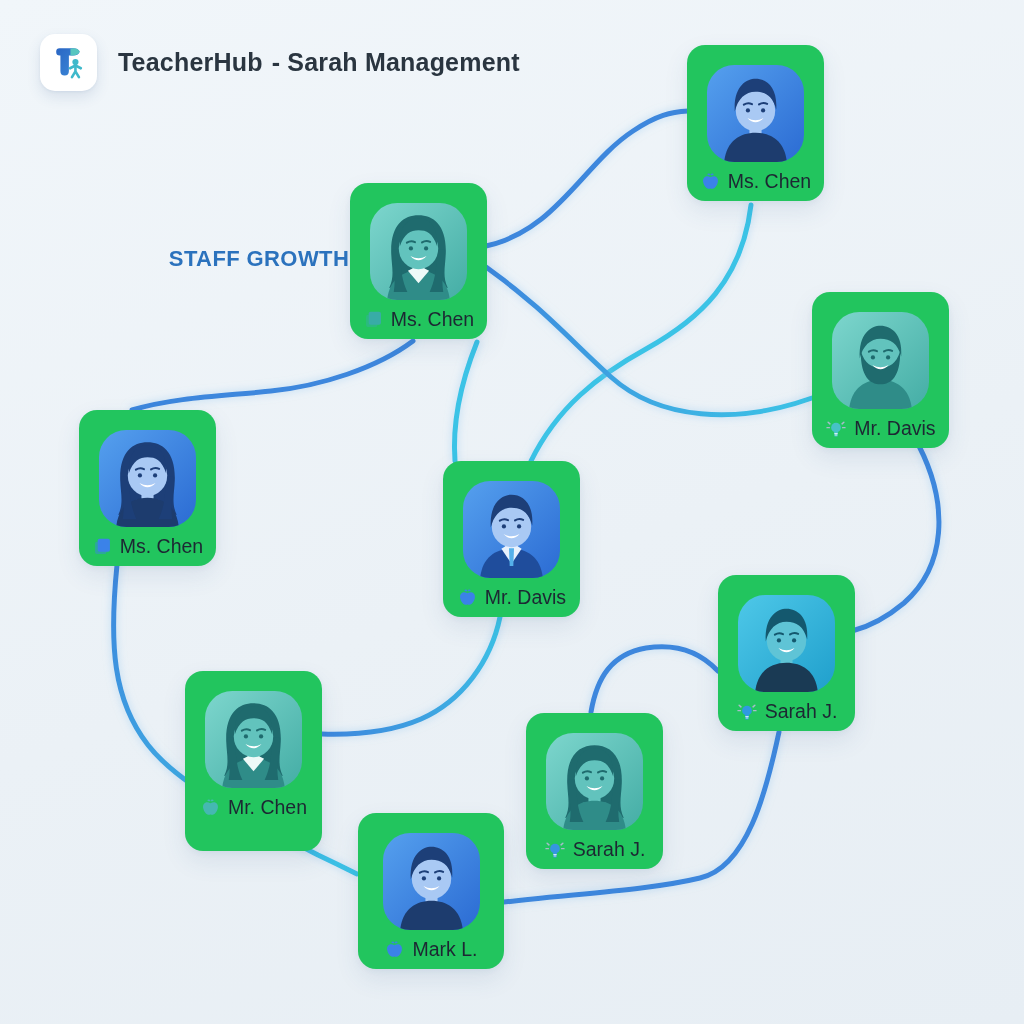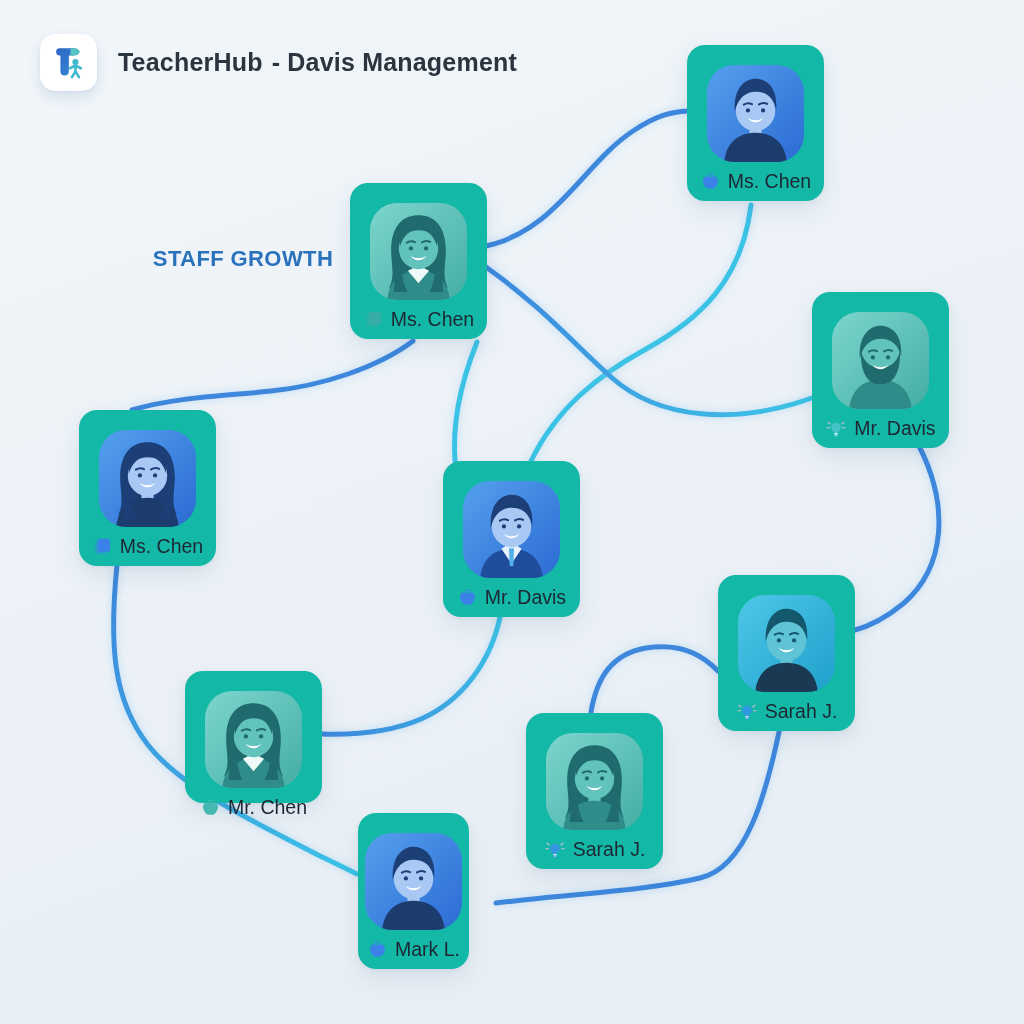--- a/index.html
+++ b/index.html
@@ -10,22 +10,22 @@
   }
   #stage{position:relative;width:1024px;height:1024px;border-radius:21px;}
   .app-header{position:absolute;left:40px;top:34px;display:flex;align-items:center;gap:21px;z-index:5;}
   .logo-box{width:57px;height:57px;background:#ffffff;border-radius:15px;
     box-shadow:0 6px 14px rgba(45,85,140,.13),0 1px 3px rgba(45,85,140,.08);
     display:flex;align-items:center;justify-content:center;}
   .title{font-size:25px;color:#2a3540;display:flex;gap:9px;align-items:baseline;letter-spacing:.2px;}
   .title .app-name{font-weight:700;}
   .title .suffix{font-weight:600;}
   .section-label{position:absolute;transform:translate(-50%,-50%);
-    font-size:22px;font-weight:700;letter-spacing:.4px;color:#2b72bd;white-space:nowrap;z-index:4;}
-  .card{position:absolute;background:#14b8a6;border-radius:18px;box-sizing:border-box;
+    font-size:22px;font-weight:700;letter-spacing:.4px;color:#2b72bd;white-space:nowrap;z-index:4;margin-left:16px;}
+  .card{position:absolute;background:#22c55e;border-radius:18px;box-sizing:border-box;
     box-shadow:0 10px 24px rgba(45,85,140,.10),0 2px 6px rgba(45,85,140,.06);
     display:flex;flex-direction:column;align-items:center;padding-top:20px;z-index:3;cursor:pointer;}
   .avatar{width:97px;height:97px;line-height:0;}
   .name-row{display:flex;align-items:center;gap:7px;margin-top:9px;
     font-size:19.5px;font-weight:500;color:#1d2733;line-height:1;}
   .tag-icon{display:flex;line-height:0;}
   svg{display:block;}
 </style>
 </head>
 <body>
@@ -44,21 +44,21 @@
           <path d="M8,10 Q8,5.5 12.5,5.5 L30,5.5 Q36.5,5.5 38.5,10 Q36.5,15 30,15 L24.5,15 L24.5,35 Q24.5,41 19,41 Q13.5,41 13.5,35 L13.5,15 L12.5,15 Q8,15 8,10 Z" fill="url(#lgT)"></path>
           <path d="M27.5,5.8 Q36,4.5 38.5,10 Q37,14.2 29.5,15 L26.5,15 L26.5,6 Z" fill="#57c6c0"></path>
           <circle cx="33" cy="23.5" r="4" fill="#3fb9cb"></circle>
           <path d="M26,31.5 L33,28 L40,31.5" stroke="#3fb9cb" stroke-width="3.4" fill="none" stroke-linecap="round"></path>
           <path d="M33,28 L33,35.5 M33,35.5 L28.5,43 M33,35.5 L37.5,43" stroke="#3fb9cb" stroke-width="3.4" fill="none" stroke-linecap="round"></path>
         </svg>
       </span>
     </div>
     <h1 class="title" style="margin:0;">
       <span class="app-name">TeacherHub</span>
-      <span class="suffix">- Davis Management</span>
+      <span class="suffix">- Sarah Management</span>
     </h1>
   </div>
 <svg viewBox="0 0 1024 1024" width="1024" height="1024" style="position: absolute; left: 0px; top: 0px; z-index: 1; pointer-events: none;">
       <defs>
         <filter id="glow" x="-60%" y="-60%" width="220%" height="220%">
           <feDropShadow dx="0" dy="0" stdDeviation="4" flood-color="#8fc5ee" flood-opacity="0.55"></feDropShadow>
         </filter>
         <linearGradient id="cg2" gradientUnits="userSpaceOnUse" x1="486" y1="267" x2="812" y2="398">
           <stop offset="0" stop-color="#3e87dd"></stop>
           <stop offset="1" stop-color="#3bc3e6"></stop>
@@ -313,21 +313,21 @@
               <path d="M21.8,10.5 L19.2,10.5"></path>
             </g>
             <circle cx="12" cy="10.5" r="5.3" fill="#2f9ae0"></circle>
             <path d="M9.8,15.2 L14.2,15.2 L13.6,20.2 L10.4,20.2 Z" fill="#2f9ae0"></path>
             <path d="M10.2,16.9 L13.8,16.9 M10.5,18.5 L13.5,18.5" stroke="#ffffff" stroke-width="1" opacity="0.85"></path>
           </svg>
         </span>
         <span class="name">Sarah J.</span>
       </div>
     </div>
-    <div class="card" style="left: 185px; top: 671px; width: 137px; height: 132px;">
+    <div class="card" style="left: 185px; top: 671px; width: 137px; height: 180px;">
       <div class="avatar">
         <svg viewBox="0 0 96 96" width="97" height="97">
           <defs>
             <linearGradient id="ag-mr-chen-lower" x1="0" y1="0" x2="1" y2="1">
               <stop offset="0" stop-color="#7dd6cd"></stop>
               <stop offset="1" stop-color="#44ada5"></stop>
             </linearGradient>
             <clipPath id="ac-mr-chen-lower">
               <rect width="96" height="96" rx="27"></rect>
             </clipPath>
@@ -398,21 +398,21 @@
               <path d="M21.8,10.5 L19.2,10.5"></path>
             </g>
             <circle cx="12" cy="10.5" r="5.3" fill="#3596e0"></circle>
             <path d="M9.8,15.2 L14.2,15.2 L13.6,20.2 L10.4,20.2 Z" fill="#3596e0"></path>
             <path d="M10.2,16.9 L13.8,16.9 M10.5,18.5 L13.5,18.5" stroke="#ffffff" stroke-width="1" opacity="0.85"></path>
           </svg>
         </span>
         <span class="name">Sarah J.</span>
       </div>
     </div>
-    <div class="card" style="left: 358px; top: 813px; width: 111px; height: 156px;">
+    <div class="card" style="left: 358px; top: 813px; width: 146px; height: 156px;">
       <div class="avatar">
         <svg viewBox="0 0 96 96" width="97" height="97">
           <defs>
             <linearGradient id="ag-mark-l" x1="0" y1="0" x2="1" y2="1">
               <stop offset="0" stop-color="#55a0ee"></stop>
               <stop offset="1" stop-color="#2b6bd3"></stop>
             </linearGradient>
             <clipPath id="ac-mark-l">
               <rect width="96" height="96" rx="27"></rect>
             </clipPath>

